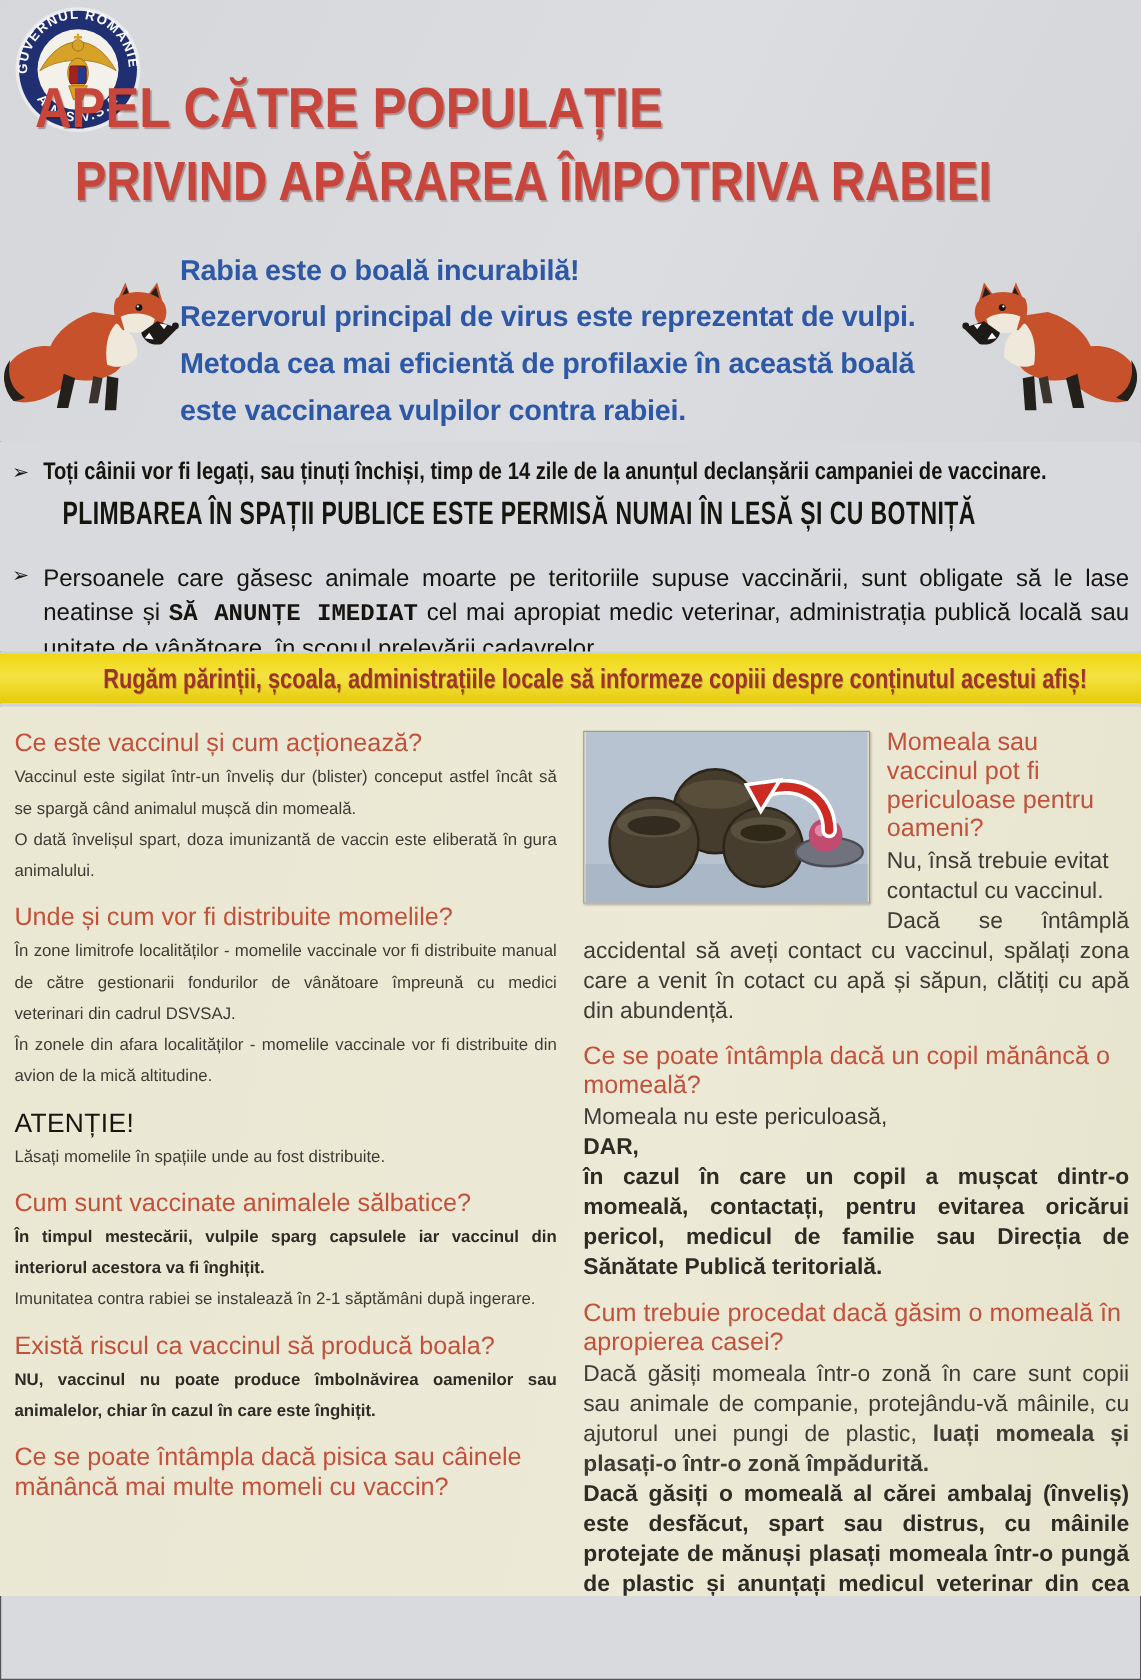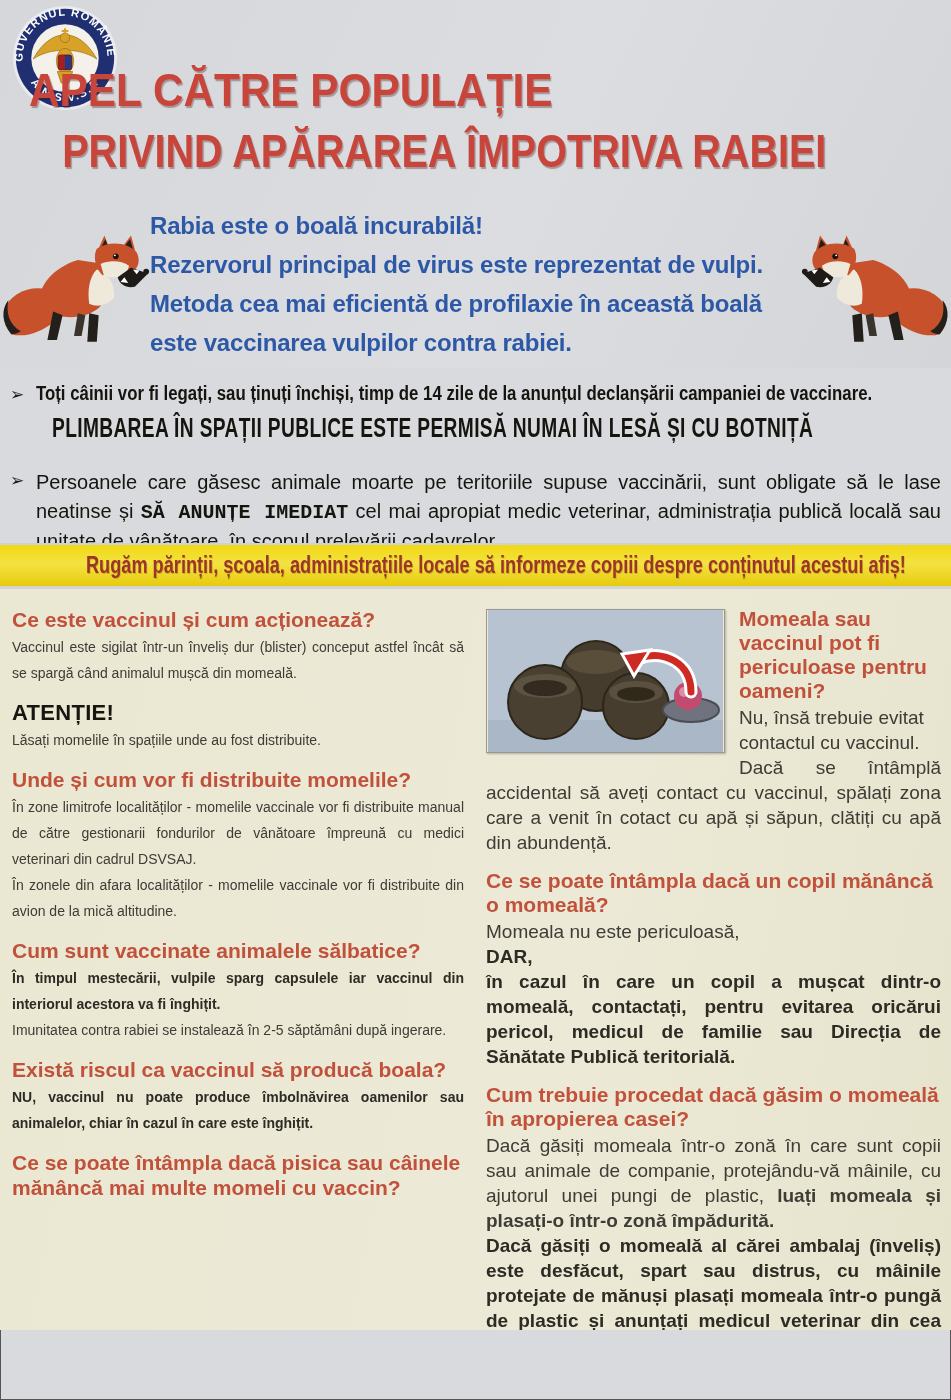--- a/index.html
+++ b/index.html
@@ -45,21 +45,21 @@
                  display:flex;align-items:center;justify-content:center;overflow:hidden;
                  border-top:2px solid #cdd0d4;border-bottom:3px solid #d2d3d6;box-sizing:border-box;padding-left:40px;}
   .yellow-banner .tx{display:inline-block;color:#9c3529;font-weight:bold;font-size:23px;white-space:nowrap;
                      transform:scaleX(.79);text-shadow:1px 1px 0 rgba(120,60,10,.25);}
   
   .qa{display:flex;gap:22px;background:linear-gradient(100deg,#eae7d3 0%,#ece9d6 60%,#e6e3cd 100%);
       height:741px;box-sizing:border-box;padding:18px 10px 0 12px;overflow:hidden;}
   .col-left{width:452px;flex:none;}
   .col-right{flex:1;min-width:0;}
   .sec{margin-bottom:10px;}
-  .qa h3{margin:14px 0 2px 0;font-size:21px;line-height:25px;color:#c1513a;font-weight:bold;}
+  .qa h3{margin:14px 0 2px 0;font-size:21px;line-height:25px;color:#c1513a;font-weight:normal;}
   .qa h3.first{margin-top:0;}
   .qa h3.black{color:#16150f;font-size:22px;letter-spacing:.3px;}
   .qa p{margin:0;font-size:14px;line-height:26px;color:#3d3c35;text-align:justify;}
   .col-right p{font-size:19px;line-height:25px;}
   .col-right h3{line-height:24px;}
   .qa p.b{font-weight:bold;color:#2c2b24;}
   .qa p.nj{text-align:left;}
   .bait{float:left;width:237px;height:142px;margin:2px 14px 4px 0;border:1px solid #9a9890;
         box-shadow:1px 1px 2px rgba(0,0,0,.25);}
   .clr{clear:both;}
@@ -173,34 +173,35 @@
   <div class="yellow-banner">
     <span class="tx">Rugăm părinții, școala, administrațiile locale să informeze copiii despre conținutul acestui afiș!</span>
   </div>
 
   <div class="qa">
 
     <div class="col-left">
       <div class="sec">
         <h3 class="first">Ce este vaccinul și cum acționează?</h3>
         <p>Vaccinul este sigilat într-un înveliș dur (blister) conceput astfel încât să se spargă când animalul mușcă din momeală.</p>
-      </div>
-      <div class="sec">
-        <h3 class="black">ATENȚIE!</h3>
-        <p class="nj">Lăsați momelile în spațiile unde au fost distribuite.</p>
+        <p>O dată învelișul spart, doza imunizantă de vaccin este eliberată în gura animalului.</p>
       </div>
       <div class="sec">
         <h3>Unde și cum vor fi distribuite momelile?</h3>
         <p>În zone limitrofe localităților - momelile vaccinale vor fi distribuite manual de către gestionarii fondurilor de vânătoare împreună cu medici veterinari din cadrul DSVSAJ.</p>
         <p>În zonele din afara localităților - momelile vaccinale vor fi distribuite din avion de la mică altitudine.</p>
       </div>
       <div class="sec">
+        <h3 class="black">ATENȚIE!</h3>
+        <p class="nj">Lăsați momelile în spațiile unde au fost distribuite.</p>
+      </div>
+      <div class="sec">
         <h3>Cum sunt vaccinate animalele sălbatice?</h3>
         <p class="b">În timpul mestecării, vulpile sparg capsulele iar vaccinul din interiorul acestora va fi înghițit.</p>
-        <p>Imunitatea contra rabiei se instalează în 2-5 săptămâni după ingerare.</p>
+        <p>Imunitatea contra rabiei se instalează în 2-1 săptămâni după ingerare.</p>
       </div>
       <div class="sec">
         <h3>Există riscul ca vaccinul să producă boala?</h3>
         <p class="b">NU, vaccinul nu poate produce îmbolnăvirea oamenilor sau animalelor, chiar în cazul în care este înghițit.</p>
       </div>
       <div class="sec">
         <h3>Ce se poate întâmpla dacă pisica sau câinele mănâncă mai multe momeli cu vaccin?</h3>
 
       </div>
     </div>

